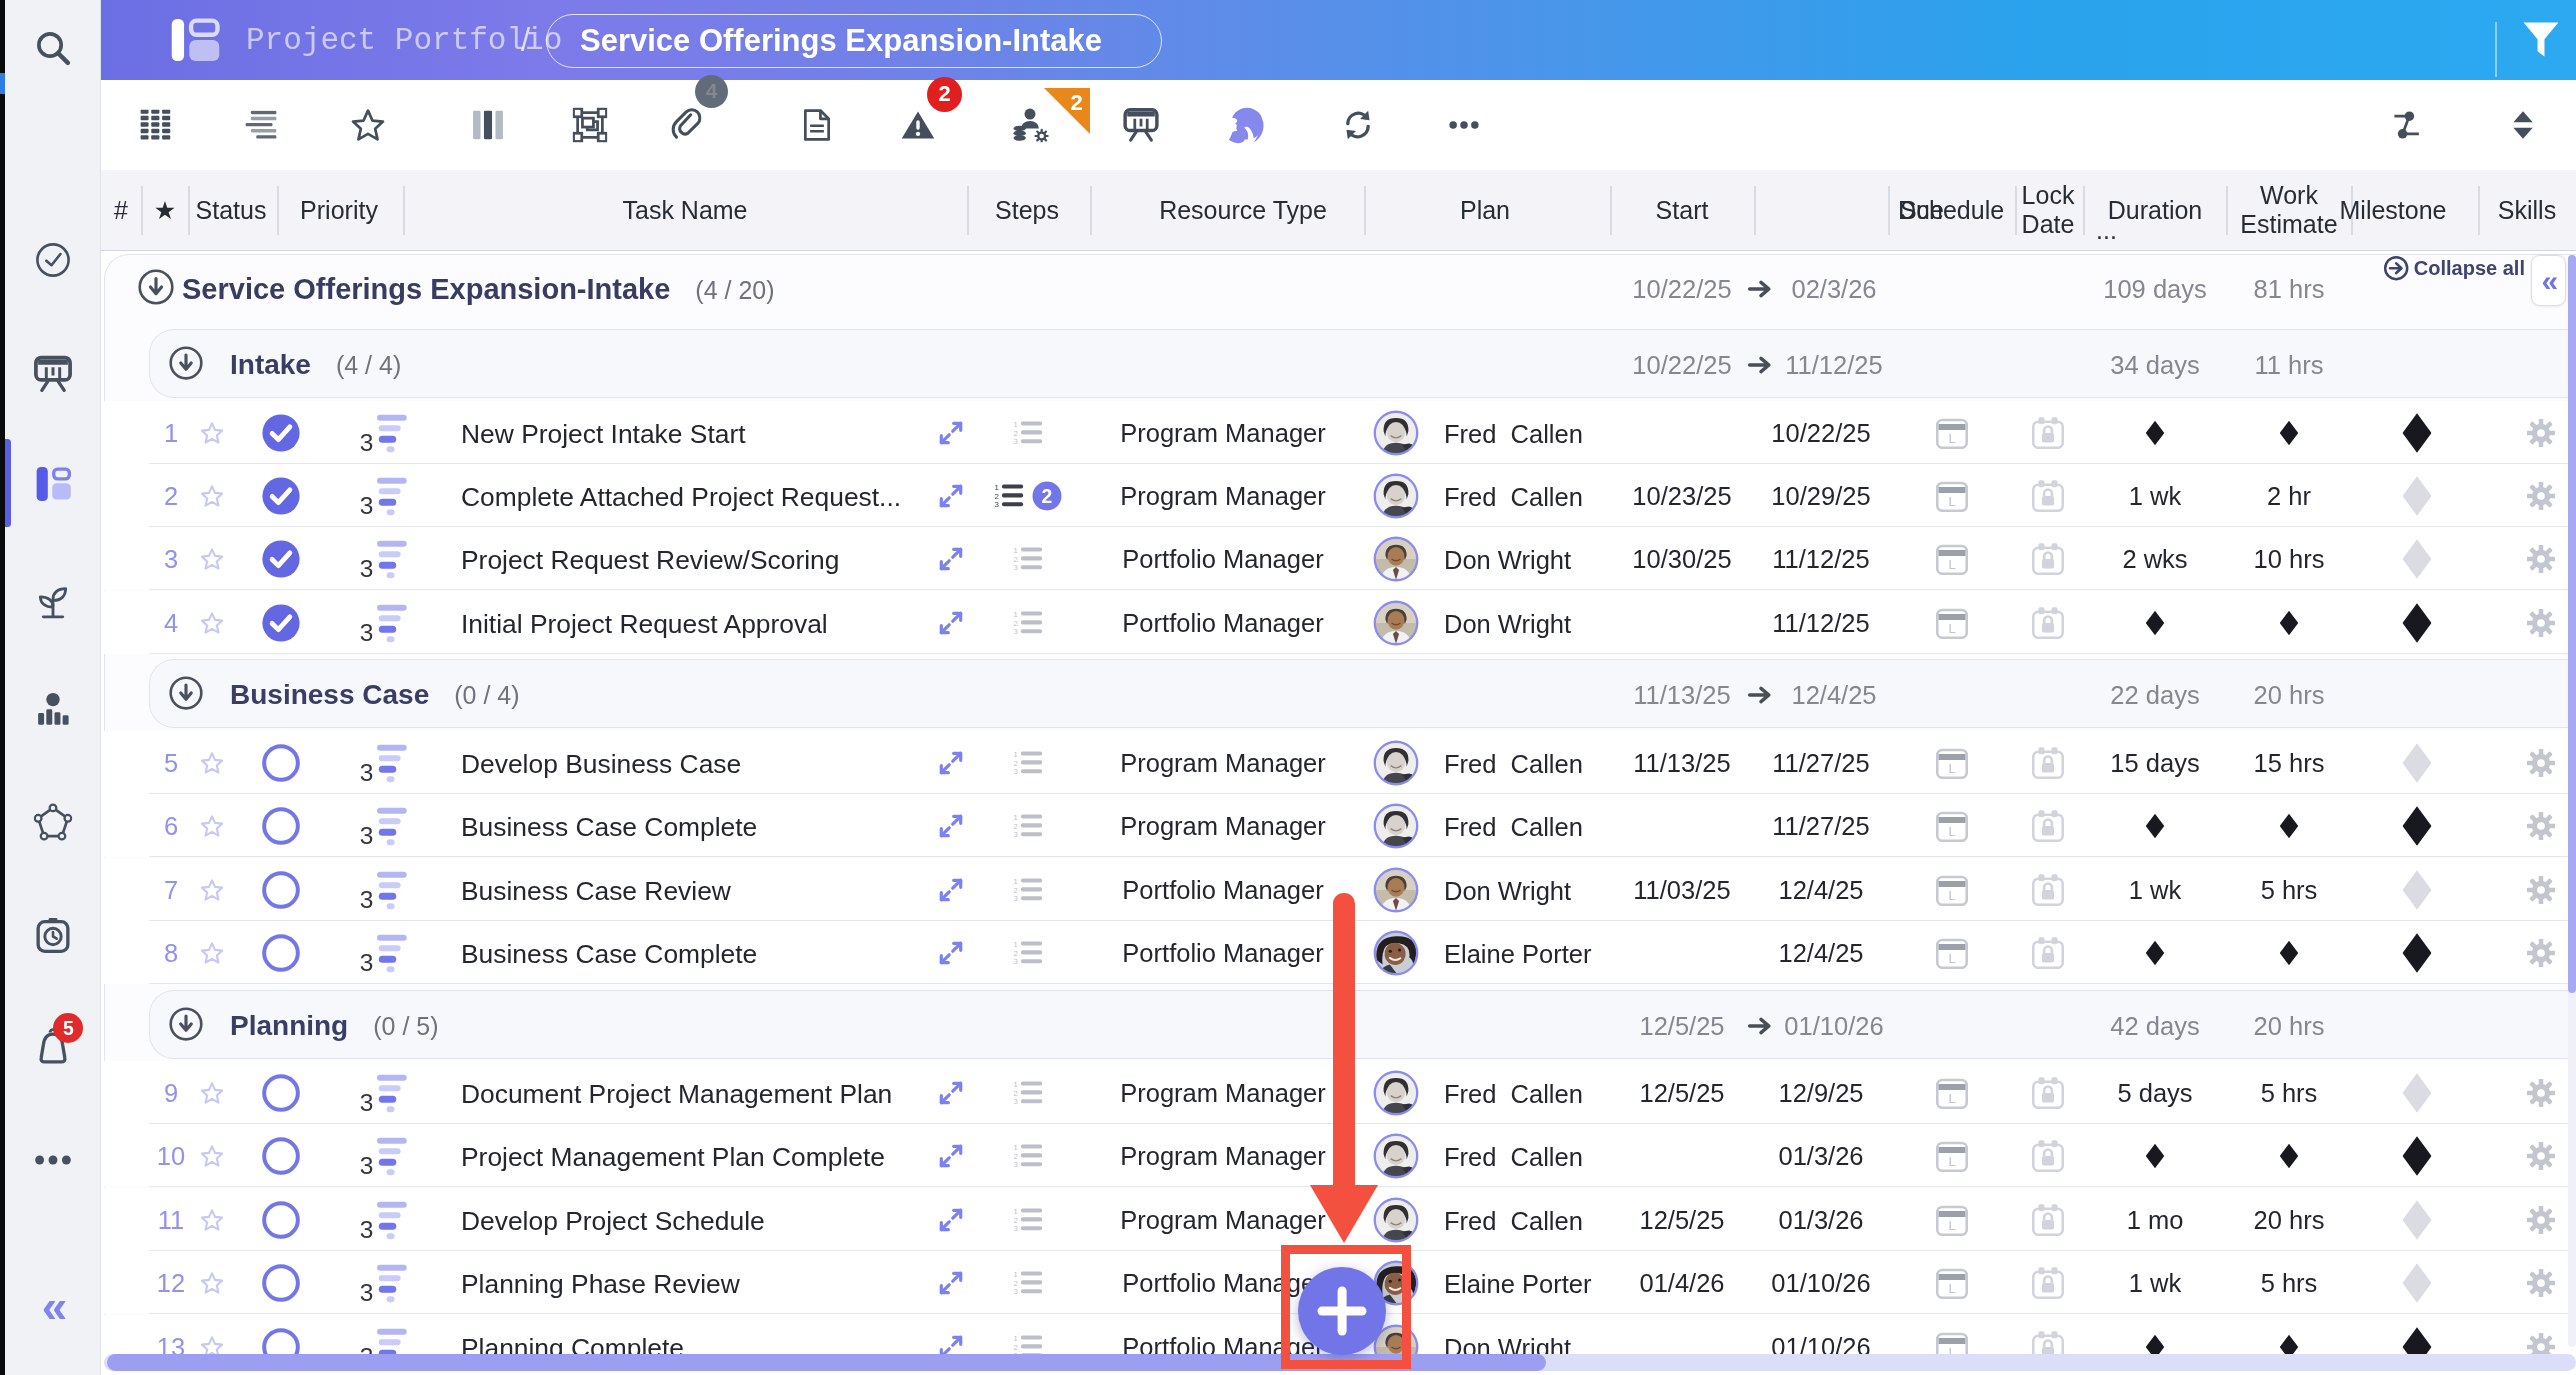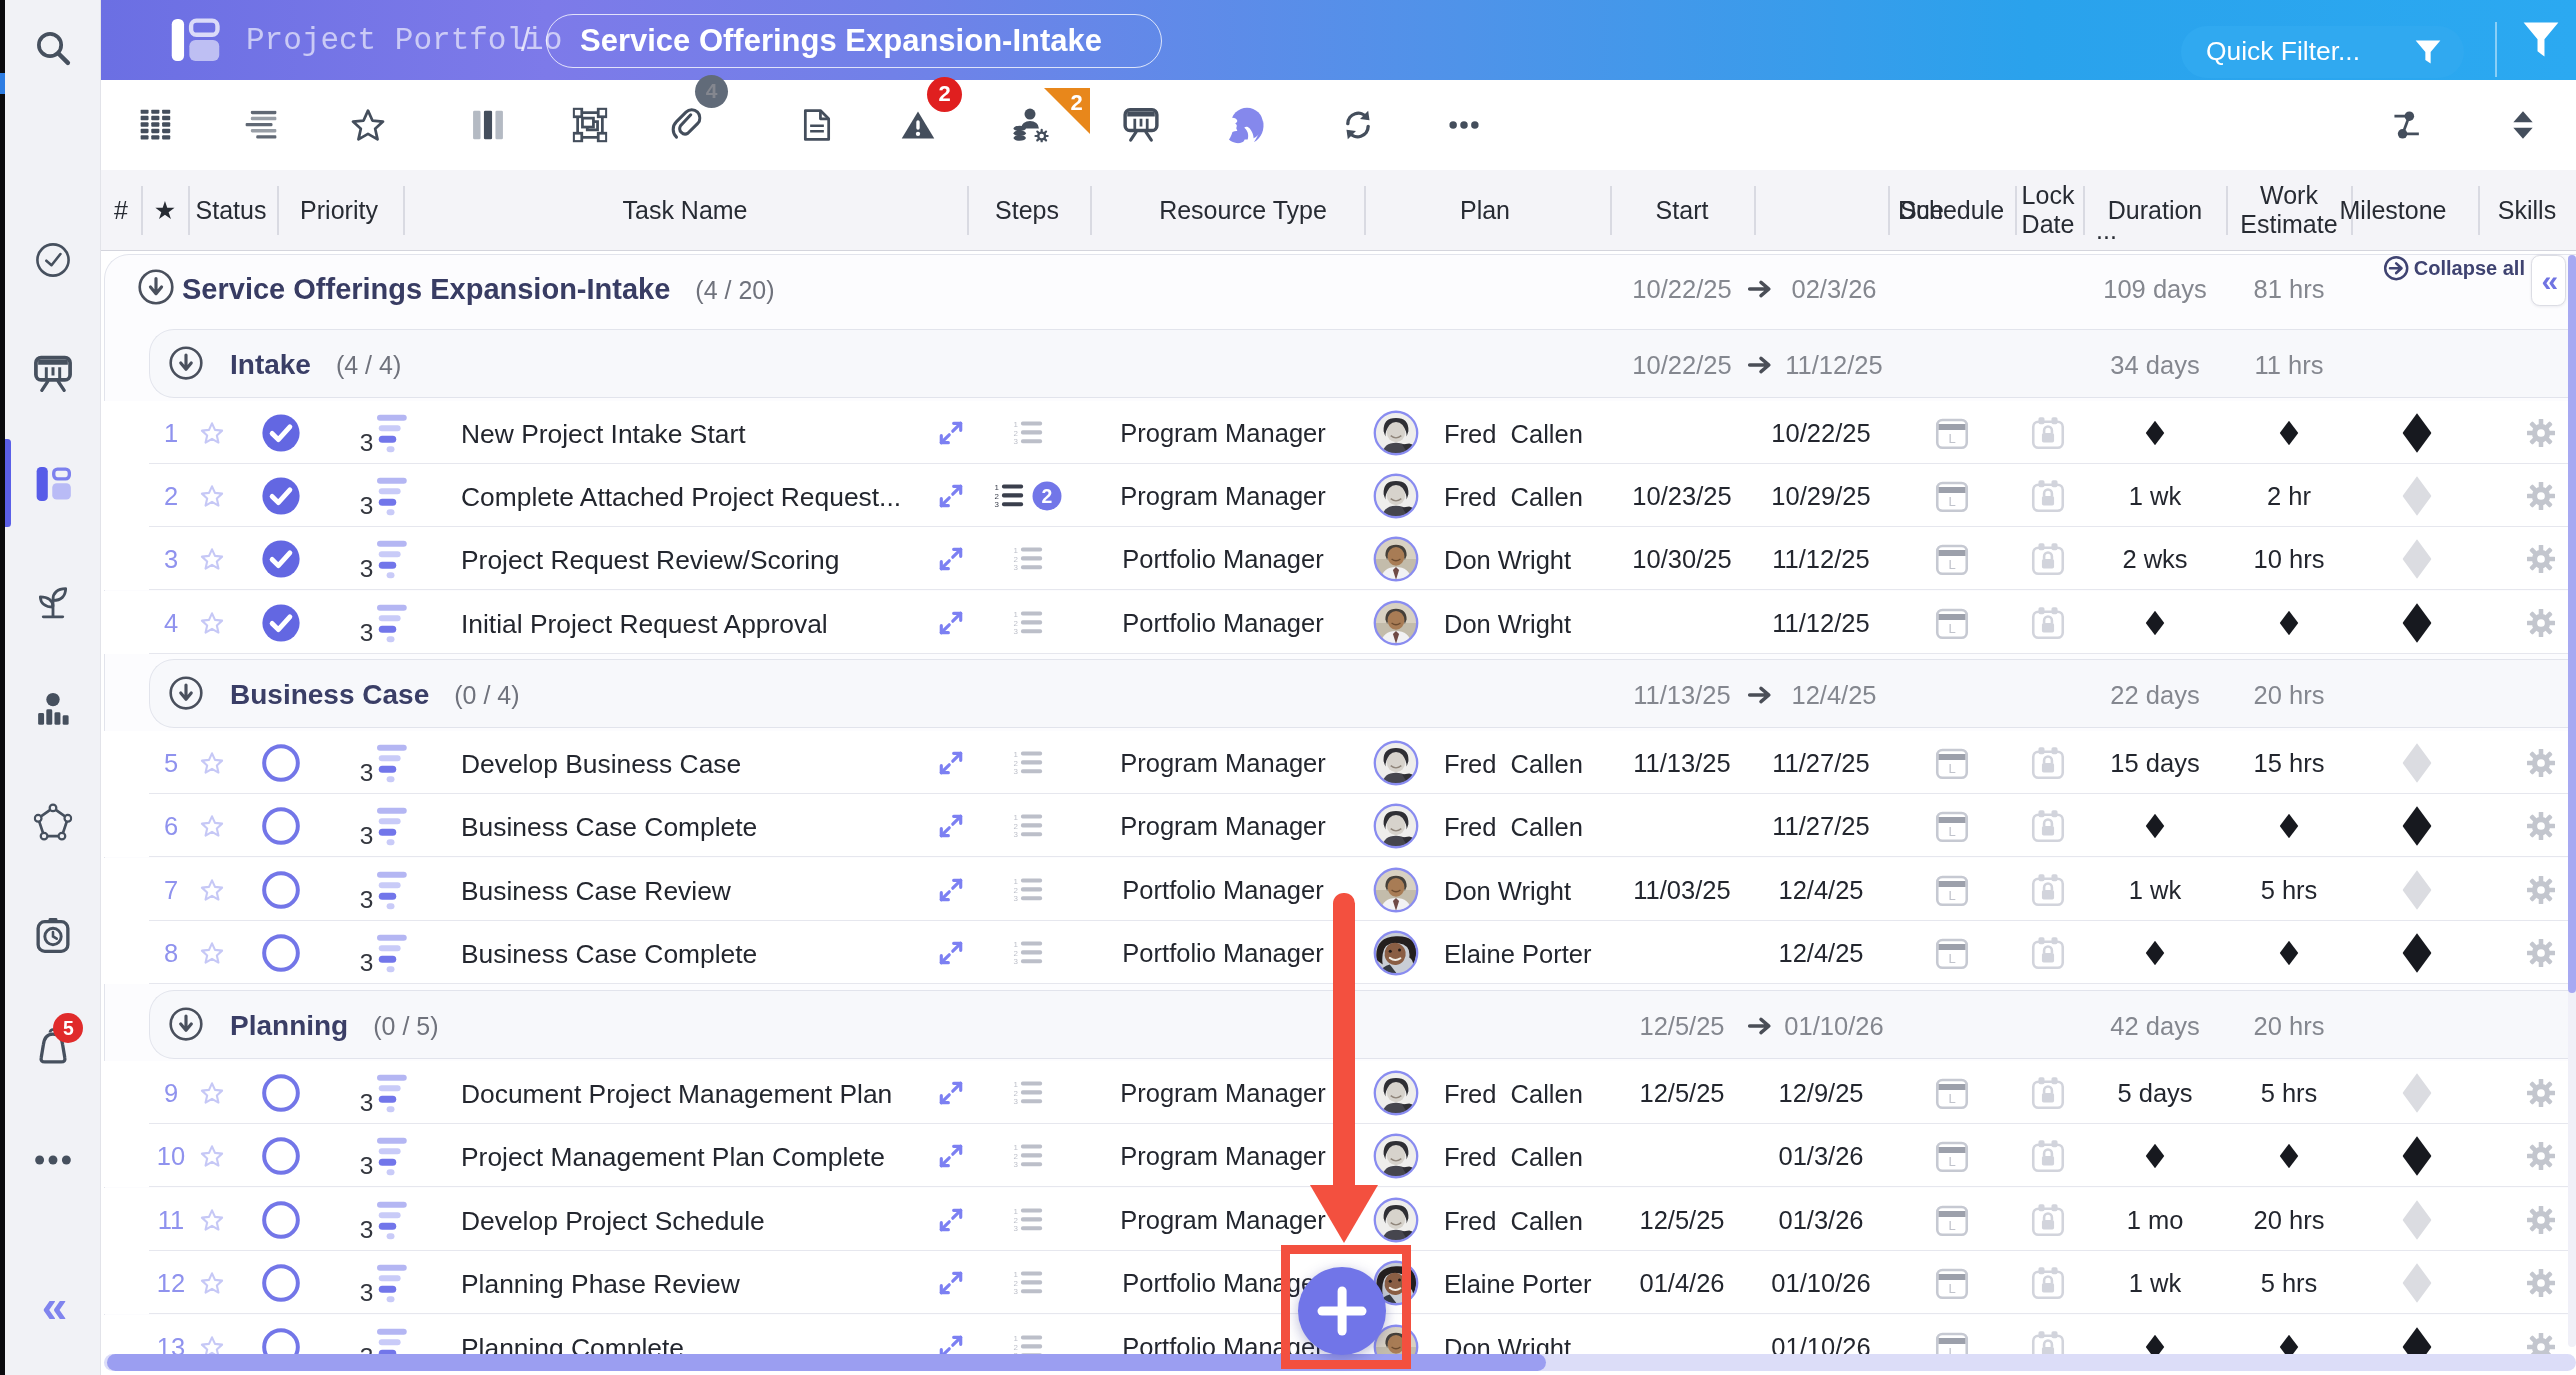--- a/index.html
+++ b/index.html
@@ -192,28 +192,20 @@
             <rect x="2" y="2" width="14" height="48" rx="6" fill="#ffffff"></rect>
             <rect x="24" y="4" width="30" height="16" rx="6" fill="none" stroke="rgba(255,255,255,0.75)" stroke-width="5"></rect>
             <rect x="22" y="26" width="34" height="24" rx="7" fill="rgba(255,255,255,0.55)"></rect>
           </svg>
         </span>
         <span class="brand-label">Project Portfolio</span>
       </div>
       <span class="crumb-sep">/</span>
       <div class="title-pill">
         <span>Service Offerings Expansion-Intake</span>
-      </div>
-      <div class="qf-pill">
-        <span class="qf-text">Quick Filter...</span>
-        <span class="qf-funnel">
-          <svg width="30" height="30" viewBox="0 0 34 34">
-              <path d="M3 4 H31 L20 17 V30 L14 26 V17 Z" fill="#ffffff"></path>
-            </svg>
-        </span>
       </div>
       <div class="top-divider"></div>
       <span class="top-funnel">
         <svg width="42" height="40" viewBox="0 0 48 46">
             <path d="M4 3 H44 L28 22 V42 L20 36 V22 Z" fill="#ffffff"></path>
           </svg>
       </span>
     </header>
 
     <div class="toolbar" id="toolbar">

